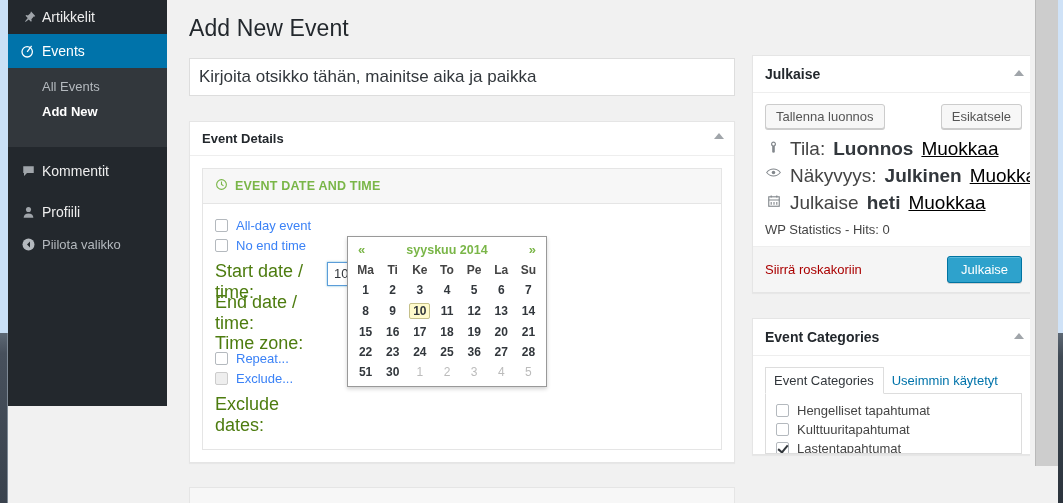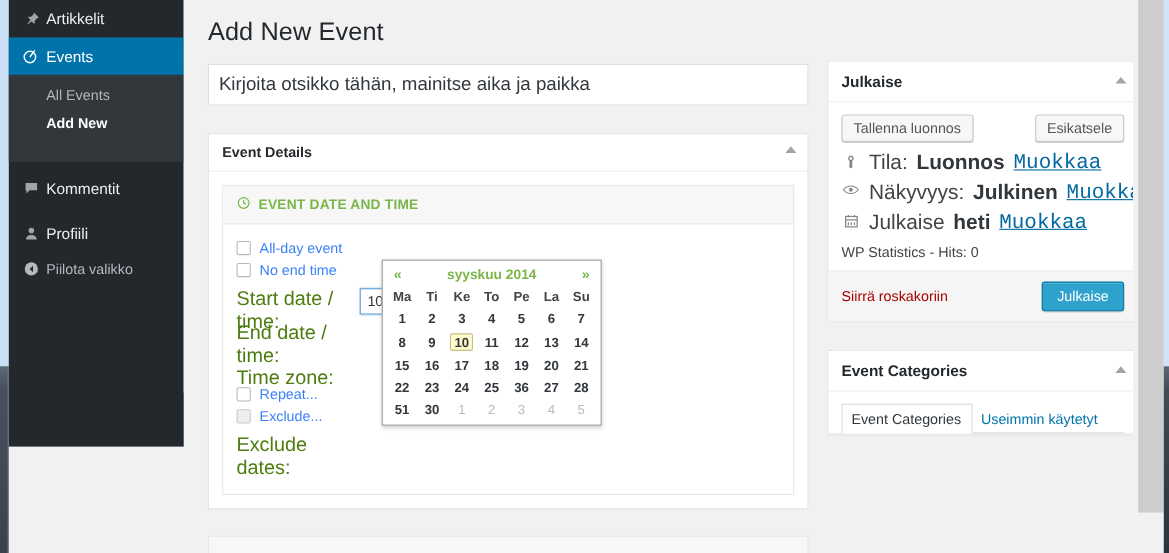--- a/index.html
+++ b/index.html
@@ -96,21 +96,21 @@
   .sb-head{position:relative;height:36px;display:flex;align-items:center;padding:0 12px;
            border-bottom:1px solid #eee;}
   .sb-head h3{margin:0;font-size:14px;font-weight:bold;color:#23282d;}
   .sb-body{padding:11px 12px 9px 12px;}
   .btnrow{display:flex;justify-content:space-between;margin-bottom:11px;}
   .btn2{border:1px solid #ccc;background:#f7f7f7;border-radius:3px;color:#555;font-size:13px;
         padding:4px 10px;box-shadow:0 1px 0 #ccc;cursor:pointer;}
   .mrow{display:flex;align-items:flex-start;gap:8px;margin-bottom:10px;font-size:19px;color:#444;line-height:17px;}
   .mrow .mico{flex:0 0 17px;display:flex;align-items:center;justify-content:center;color:#82878c;}
   .mrow b{color:#32373c;}
-  .mlink{color:#0369a1;text-decoration:underline;cursor:pointer;font-family:Liberation Mono, monospace;}
+  .mlink{color:#000000;text-decoration:underline;cursor:pointer;}
   .stats{font-size:13px;color:#444;padding-top:1px;}
   .sb-foot{border-top:1px solid #eee;background:#f5f5f5;padding:9px 12px;display:flex;
            align-items:center;justify-content:space-between;}
   .trash{color:#a00;font-size:13px;cursor:pointer;}
   .btn-primary{background:#2ea2cc;border:1px solid #0074a2;border-radius:3px;color:#fff;font-size:13px;
      padding:5px 13px;box-shadow:0 1px 0 rgba(120,200,230,.6) inset,0 1px 0 rgba(0,0,0,.15);cursor:pointer;}
 
   .cat-tabs{display:flex;align-items:flex-end;border-bottom:1px solid #ddd;margin-bottom:0;}
   .cat-tab{font-size:13px;padding:5px 9px 5px 8px;cursor:pointer;color:#0073aa;}
   .cat-tab.active{background:#fff;border:1px solid #ddd;border-bottom:1px solid #fff;
@@ -487,20 +487,34 @@
       <div class="postbox">
         <div class="sb-head">
           <h3>Event Categories</h3>
           <span class="toggle-ind" style="top:14px"></span>
         </div>
         <div class="sb-body" style="padding:11px 12px 0 12px">
           <div class="cat-tabs">
             <span class="cat-tab active">Event Categories</span>
             <span class="cat-tab">Useimmin käytetyt</span>
           </div>
+          <div class="cat-list">
+            <div class="cat-item">
+              <span class="cbx"></span>
+              <span>Hengelliset tapahtumat</span>
+            </div>
+            <div class="cat-item">
+              <span class="cbx"></span>
+              <span>Kulttuuritapahtumat</span>
+            </div>
+            <div class="cat-item">
+              <span class="cbx checked"></span>
+              <span>Lastentapahtumat</span>
+            </div>
+          </div>
         </div>
       </div>
 
     </div>
   </div>
 
   <div class="scroll-gutter">
     <div class="scroll-track"></div>
     <div class="scroll-sep"></div>
   </div>

